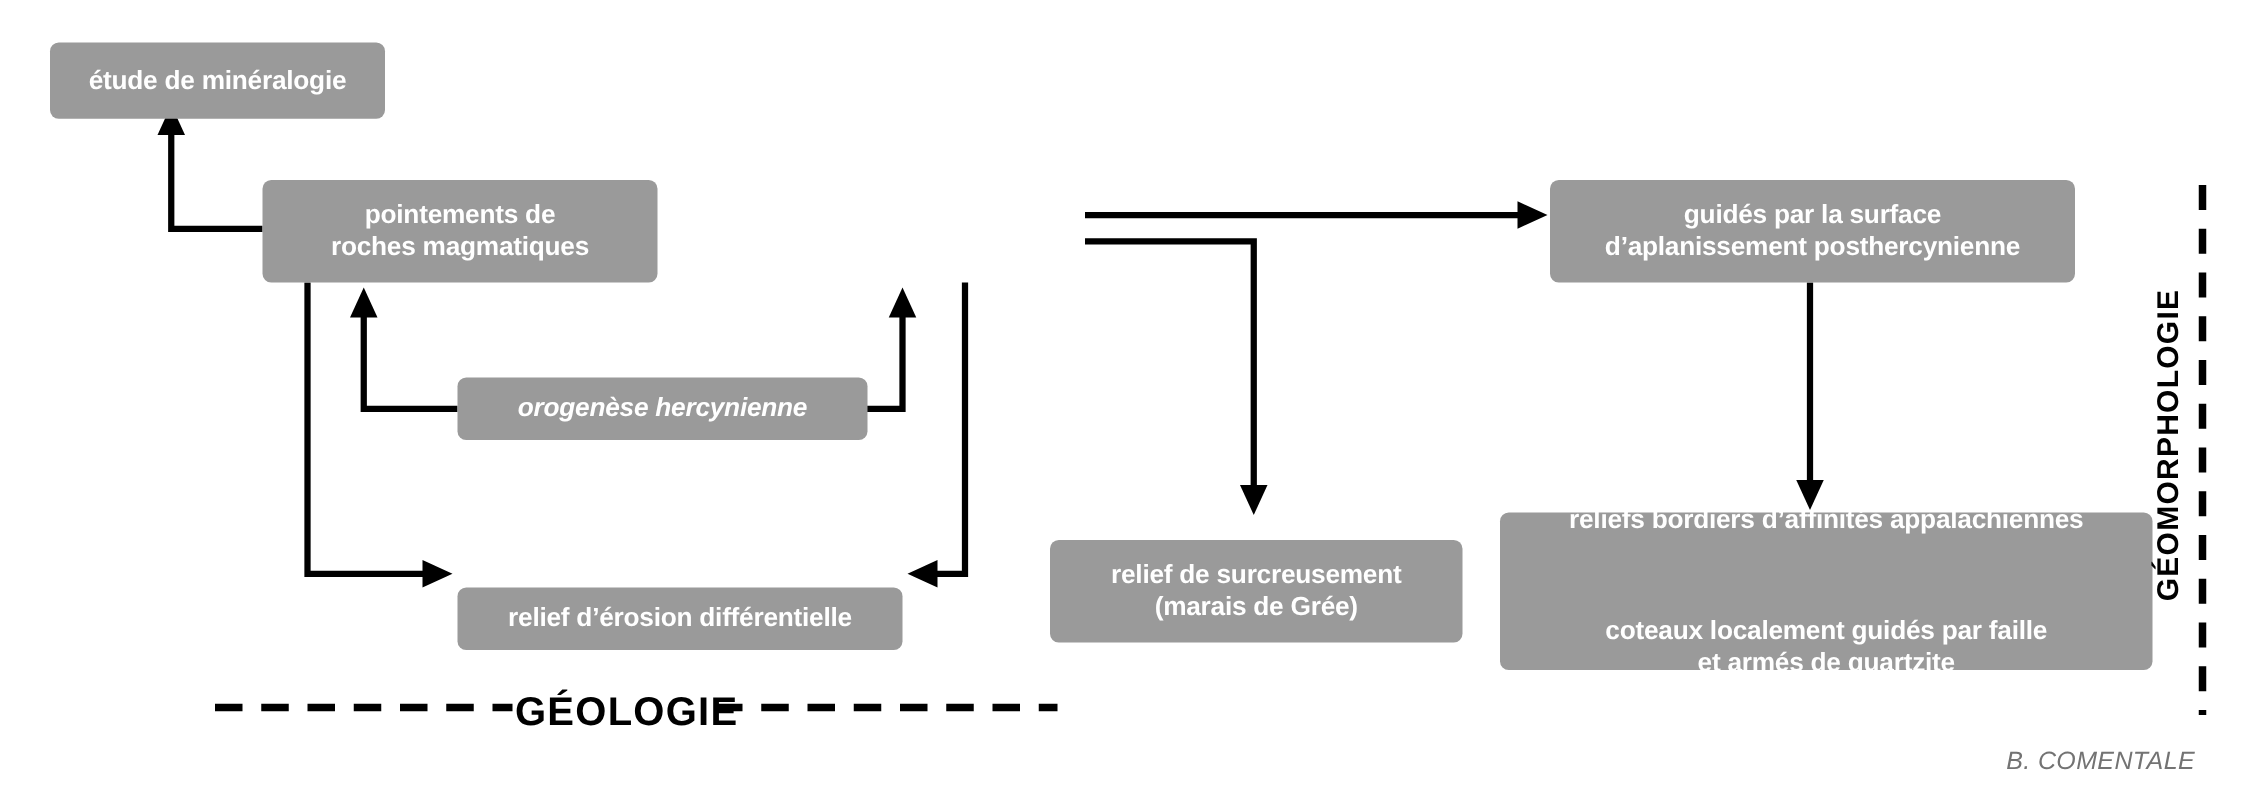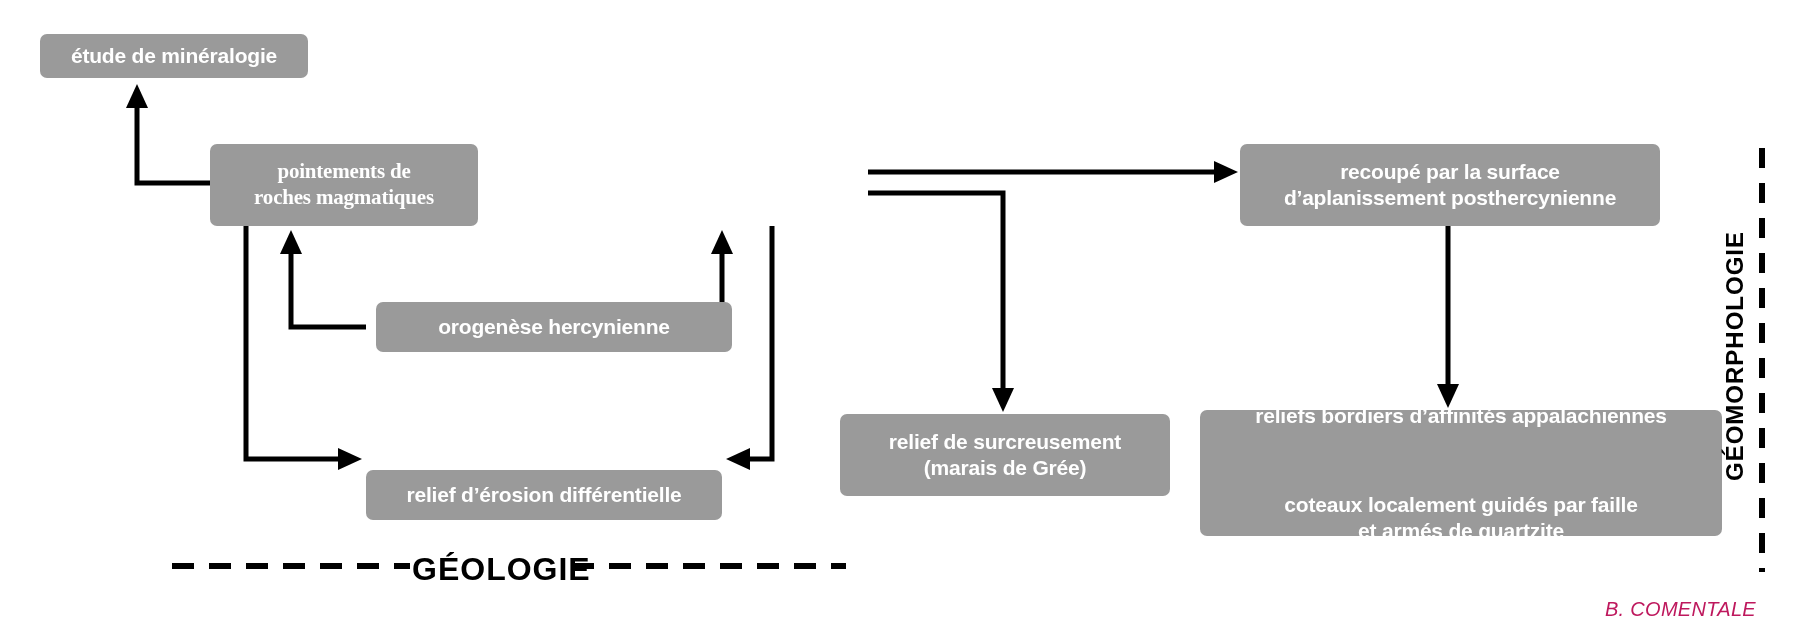--- a/index.html
+++ b/index.html
@@ -32,27 +32,27 @@
     text-align: center;
     font-weight: bold;
     font-size: 21px;
     line-height: 1.22;
     white-space: pre-line;
     letter-spacing: -0.2px;
   }
   .box .para { white-space: pre-line; }
   .box .para + .para { margin-top: 20px; }
 
-  #b-mineralogie   { left: 40px;   top: 34px;  width: 268px; height: 44px; }
-  #b-pointements   { left: 210px;  top: 144px; width: 268px; height: 82px; font-family: Liberation Serif, serif; }
+  #b-mineralogie   { left: 40px;   top: 34px;  width: 268px; height: 61px; }
+  #b-pointements   { left: 210px;  top: 144px; width: 316px; height: 82px; }
   #b-synclinal     { left: 578px;  top: 144px; width: 290px; height: 82px; }
   #b-recoupe       { left: 1240px; top: 144px; width: 420px; height: 82px; }
-  #b-orogenese     { left: 376px;  top: 302px; width: 356px; height: 50px; }
+  #b-orogenese     { left: 366px;  top: 302px; width: 328px; height: 50px; font-style: italic; }
   #b-erosion       { left: 366px;  top: 434px; width: 356px; height: 50px; margin-top: 36px; }
-  #b-surcreusement { left: 840px;  top: 414px; width: 330px; height: 82px; }
+  #b-surcreusement { left: 840px;  top: 432px; width: 330px; height: 82px; }
   #b-bordiers      { left: 1200px; top: 410px; width: 522px; height: 126px; gap: 44px; }
 
   .section-label {
     position: absolute;
     color: #000000;
     font-weight: bold;
   }
   #label-geologie {
     left: 412px; top: 551px; width: 158px;
     text-align: center;
@@ -63,21 +63,21 @@
     left: 1601px; top: 341px; width: 270px; height: 30px;
     text-align: center;
     font-size: 24px;
     letter-spacing: 1px;
     transform: rotate(-90deg);
     transform-origin: center center;
   }
   #label-author {
     position: absolute;
     right: 46px; top: 598px;
-    color: #be185d;
+    color: #737373;
     font-style: italic;
     font-size: 20px;
     letter-spacing: 0.3px;
   }
 </style>
 </head>
 <body>
 
 <div class="canvas">
 
@@ -132,21 +132,21 @@
       <path d="M 1762 148 L 1762 572"></path>
     </g>
   </svg>
 
   <div class="box" id="b-mineralogie">étude de minéralogie</div>
 
   <div class="box" id="b-pointements">pointements de
 roches magmatiques</div>
 
 
-  <div class="box" id="b-recoupe">recoupé par la surface
+  <div class="box" id="b-recoupe">guidés par la surface
 d’aplanissement posthercynienne</div>
 
   <div class="box" id="b-orogenese">orogenèse hercynienne</div>
 
   <div class="box" id="b-erosion">relief d’érosion différentielle</div>
 
   <div class="box" id="b-surcreusement">relief de surcreusement
 (marais de Grée)</div>
 
   <div class="box" id="b-bordiers">

